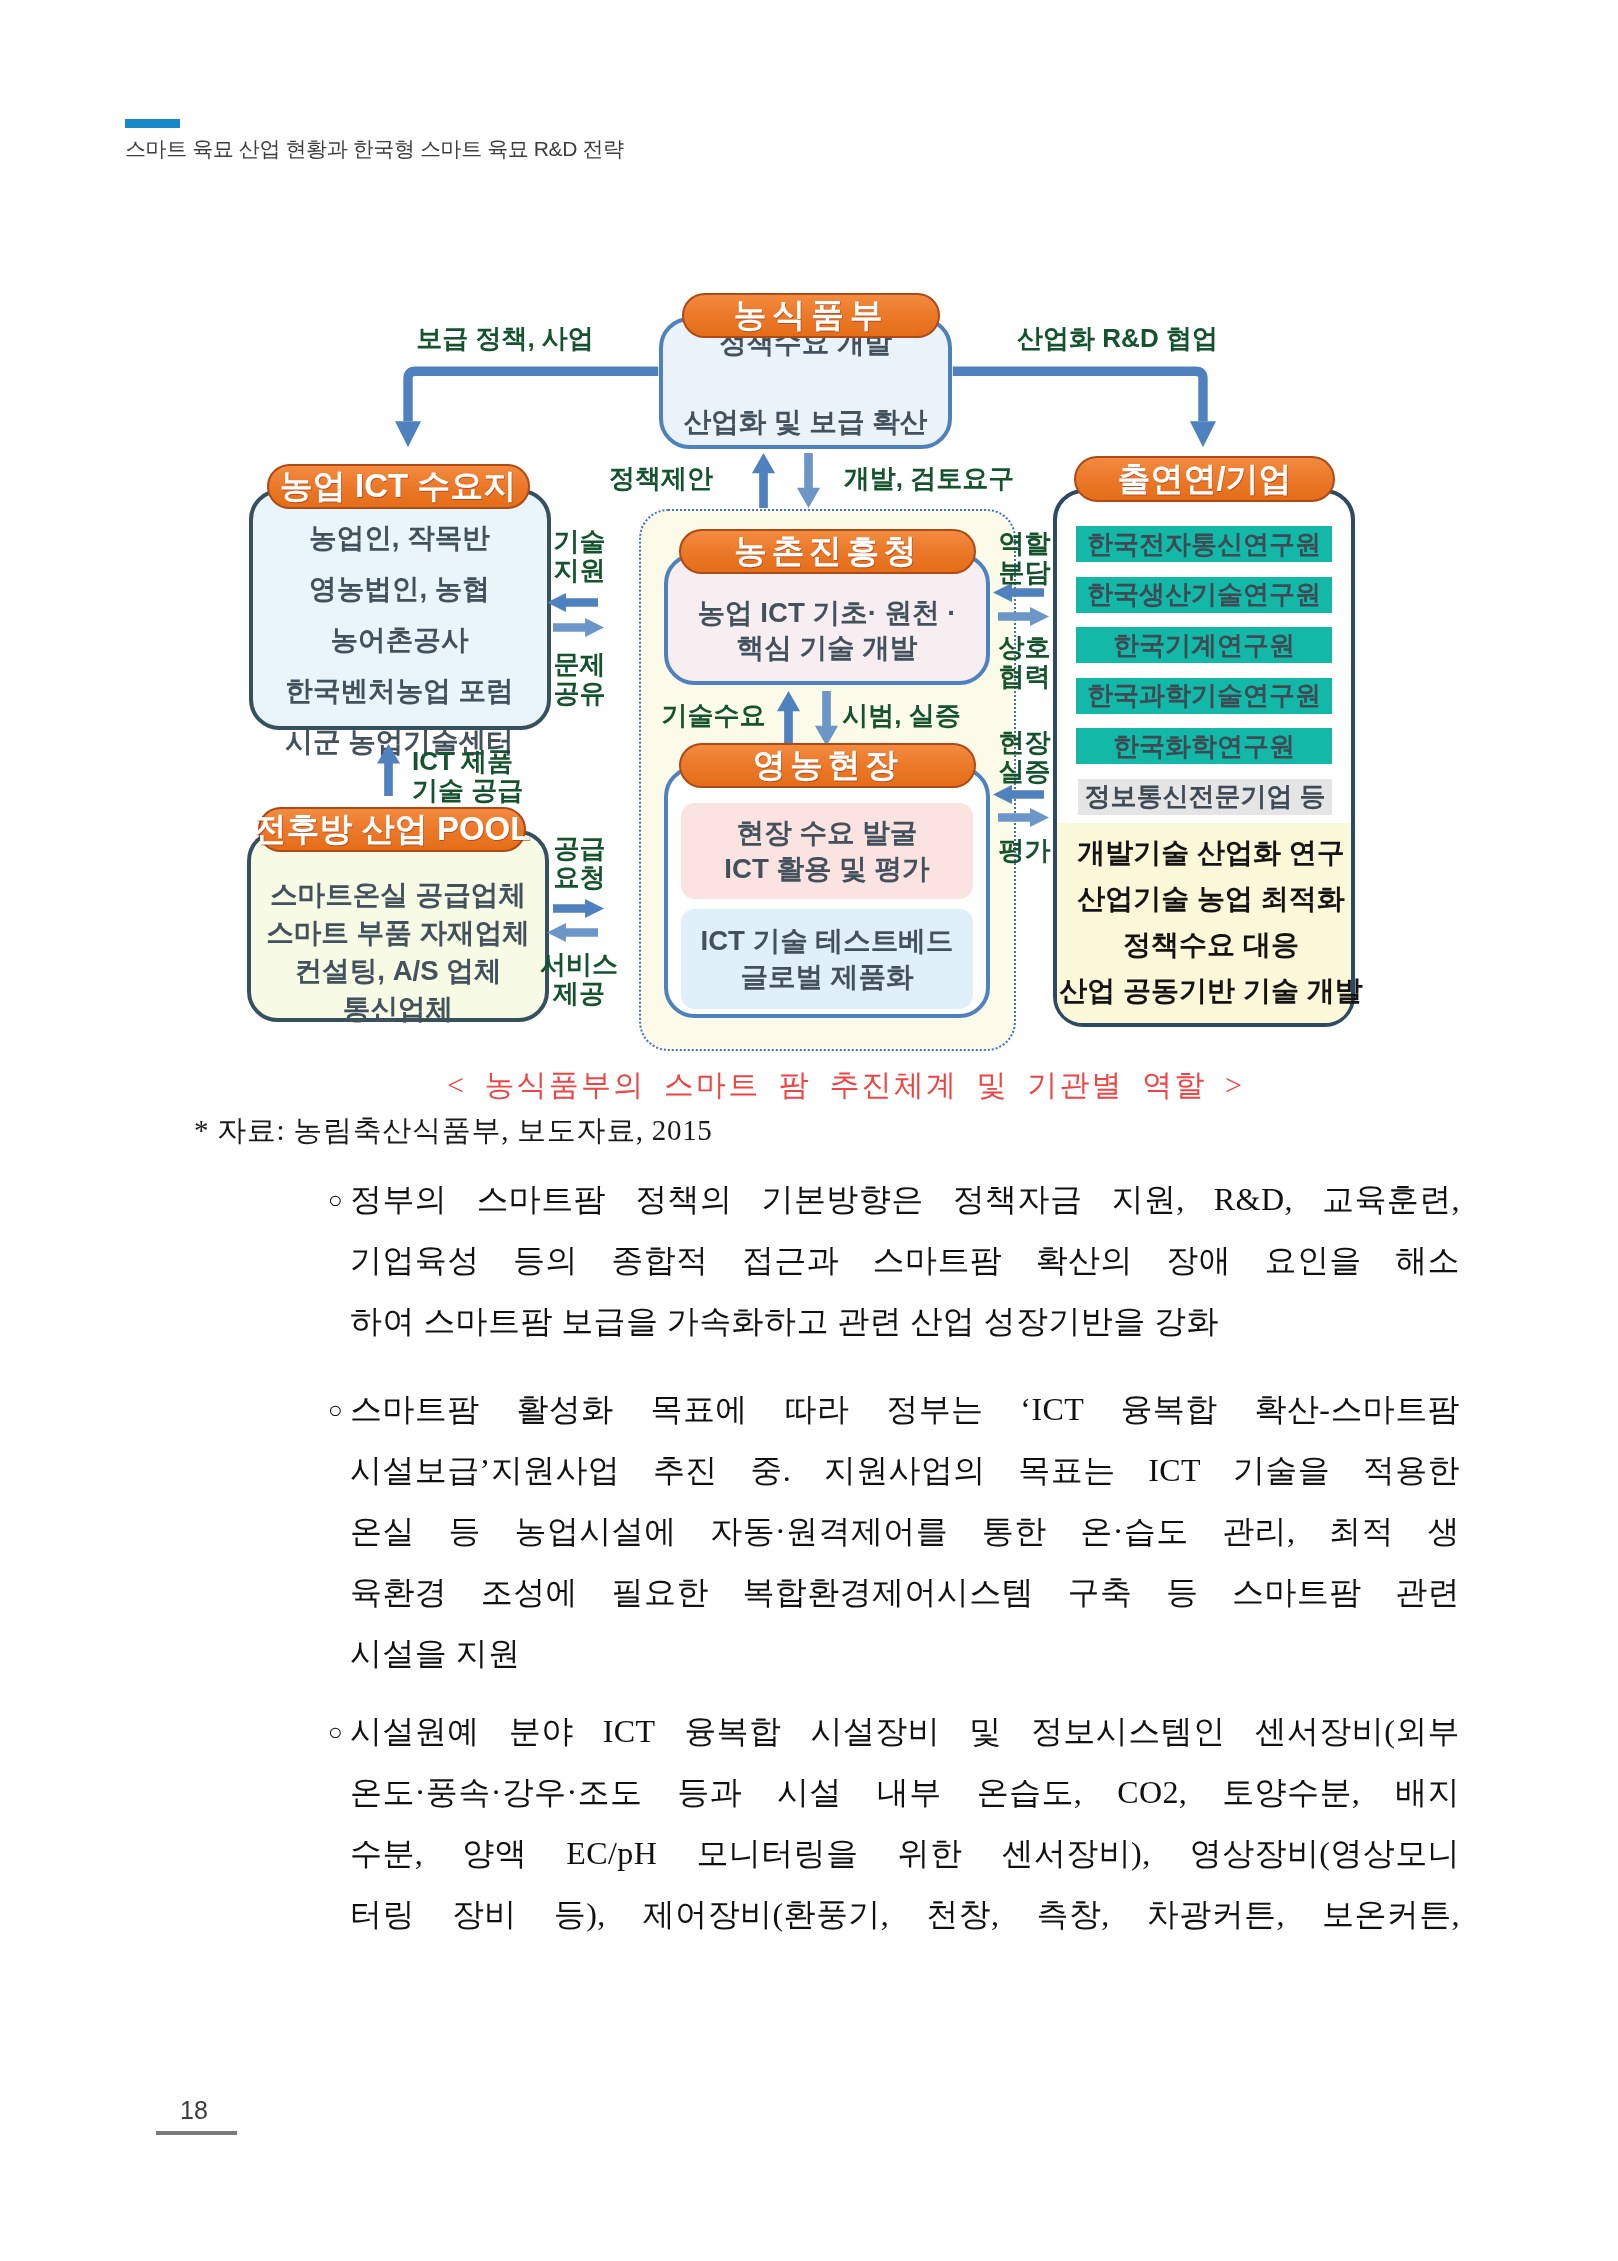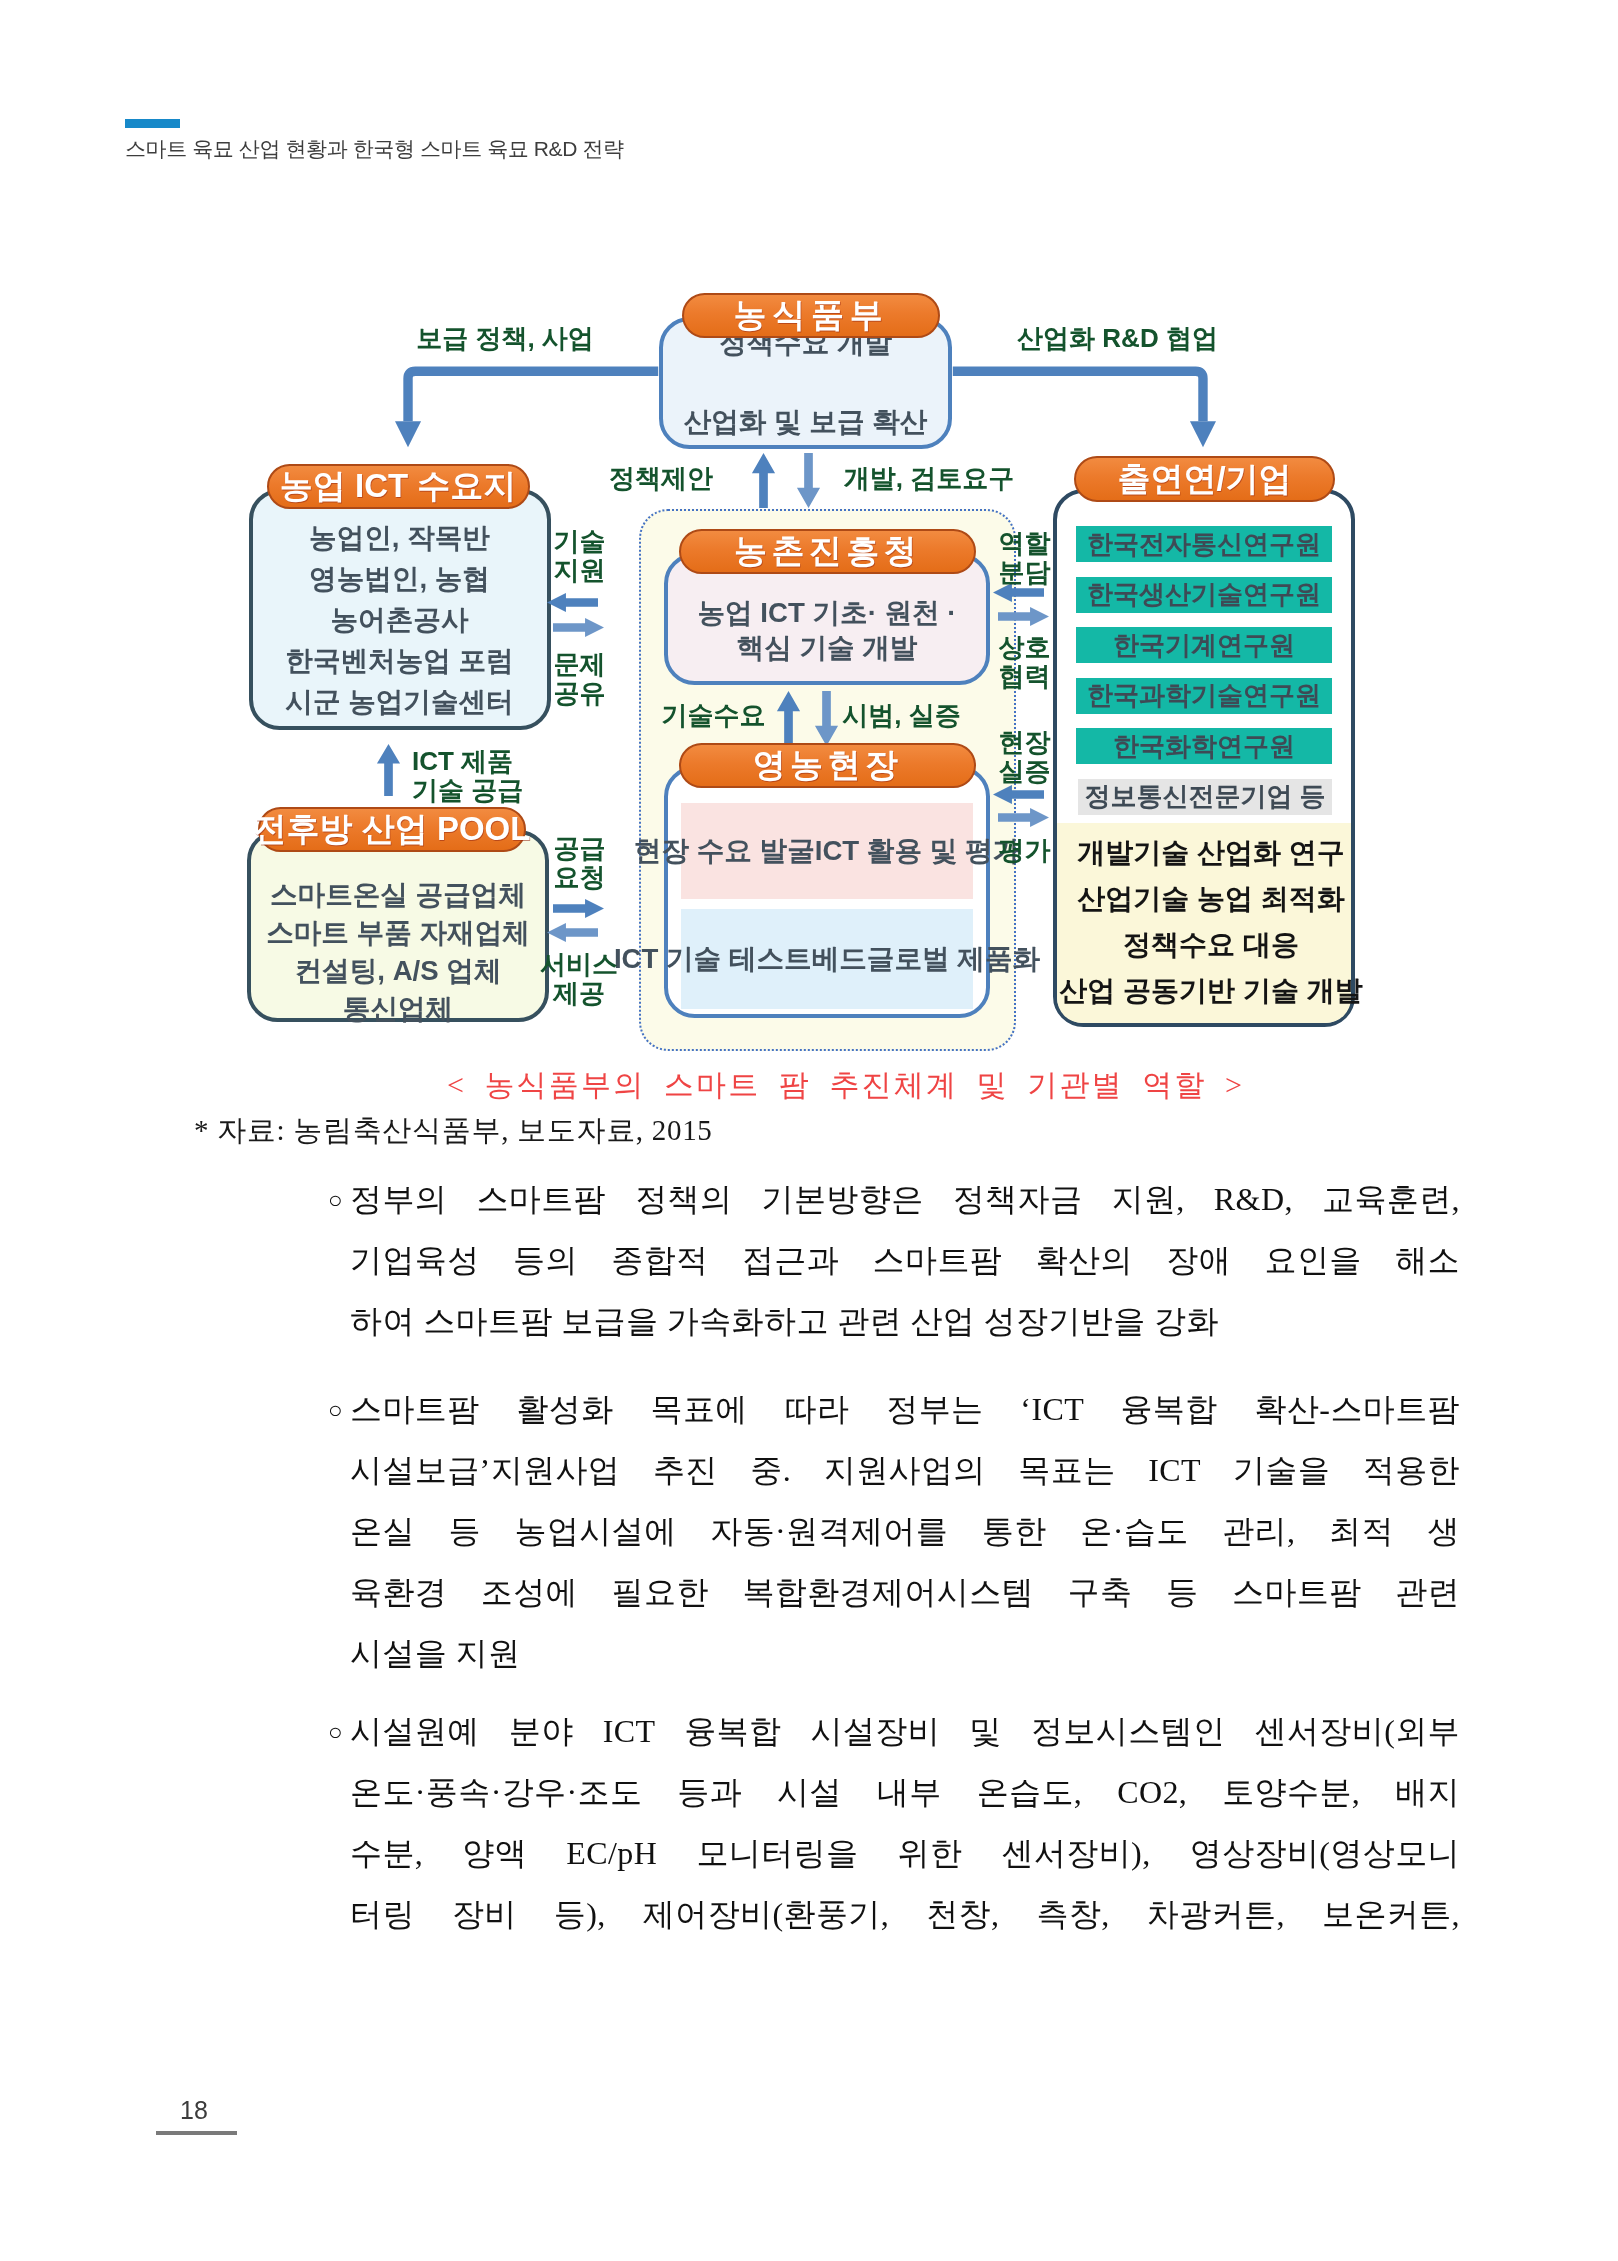--- a/index.html
+++ b/index.html
@@ -31,22 +31,22 @@
   }
   .arrow{position:absolute;z-index:5;}
   .stripes{position:absolute;left:0;right:0;top:29px;}
   .stripe{height:36px;margin:14.5px 19px 0;background:#14b8a6;display:flex;align-items:center;justify-content:center;
           font-size:26px;font-weight:bold;color:#3E4A55;white-space:nowrap;}
   .stripe:first-child{margin-top:4.4px;}
   .org-yellow{position:absolute;left:0;right:0;top:330px;bottom:0;background:#FBF7D9;
           border-radius:0 0 25px 25px;display:flex;flex-direction:column;padding-top:7.3px;}
   .org-bold{height:46px;display:flex;align-items:center;justify-content:center;
           font-size:28px;font-weight:bold;color:#141414;white-space:nowrap;padding-left:14px;}
-  .subpanel{position:absolute;left:13px;right:13px;display:flex;
-          align-items:center;justify-content:center;}
+  .subpanel{position:absolute;left:13px;right:13px;display:flex;flex-direction:column;
+          align-items:center;justify-content:center;border-radius:14px;}
   
   .serif{font-family:"Liberation Serif","DejaVu Serif",serif;}
   .caption{top:1065px;left:0;width:1619px;text-align:center;font-size:30px;color:#ef4444;
            letter-spacing:2.2px;word-spacing:8.7px;padding-left:36px;}
   .source{top:1111px;left:194px;font-size:29px;color:#1a1a1a;letter-spacing:0.7px;}
   .bullet{position:absolute;left:350px;width:1110px;}
   .bullet-marker{position:absolute;left:-22px;top:0;font-size:24px;line-height:62px;color:#111;}
   .bline{font-size:32px;line-height:61px;color:#111;letter-spacing:0.4px;}
   .bline.j{text-align:justify;text-align-last:justify;}
   .bline.l{text-align:left;}
@@ -112,21 +112,21 @@
         <div class="boxline" style="line-height:36px;">현장 수요 발굴</div>
         <div class="boxline" style="line-height:36px;">ICT 활용 및 평가</div>
       </div>
       <div class="subpanel" style="top:139px;height:100px;background:#DFF0FA;">
         <div class="boxline" style="line-height:36px;">ICT 기술 테스트베드</div>
         <div class="boxline" style="line-height:36px;">글로벌 제품화</div>
       </div>
     </div>
     <div class="pill" style="left:432px;top:457px;width:297px;height:45px;letter-spacing:4.4px;">영농현장</div>
 
-    <div class="panel navy" style="left:1.5px;top:203px;width:302px;height:241px;background:#E9F5FA;display:flex;flex-direction:column;align-items:center;padding-top:26px;gap:3px;">
+    <div class="panel navy" style="left:1.5px;top:203px;width:302px;height:241px;background:#E9F5FA;display:flex;flex-direction:column;align-items:center;padding-top:26px;gap:13px;">
       <div class="boxline">농업인, 작목반</div>
       <div class="boxline">영농법인, 농협</div>
       <div class="boxline">농어촌공사</div>
       <div class="boxline">한국벤처농업 포럼</div>
       <div class="boxline">시군 농업기술센터</div>
     </div>
     <div class="pill" style="left:19.6px;top:178px;width:263px;height:45px;">농업 ICT 수요지</div>
 
     <div class="lbl" style="left:296px;top:241px;width:73px;">기술
 지원</div>

